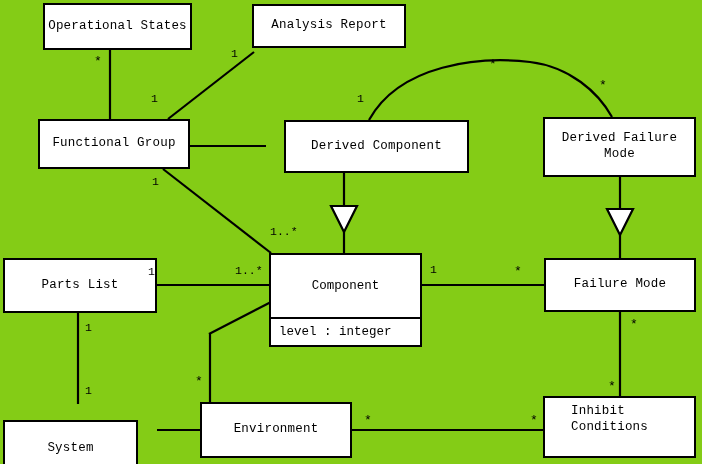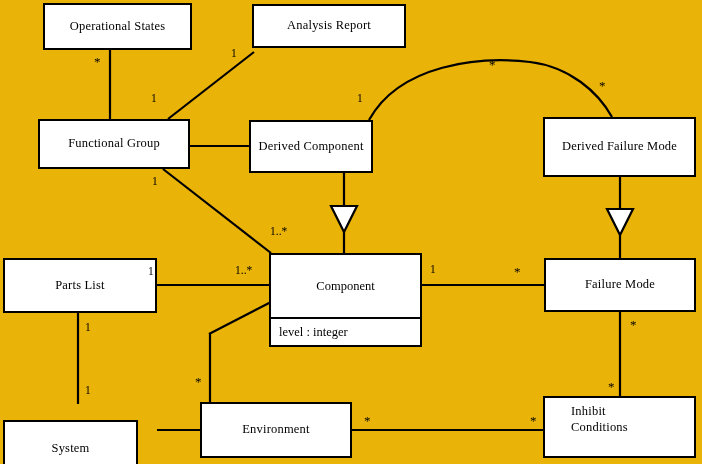--- a/index.html
+++ b/index.html
@@ -4,23 +4,23 @@
 <style>
   html, body {
     margin: 0;
     padding: 0;
     background: #ffffff;
   }
   #canvas {
     position: relative;
     width: 702px;
     height: 464px;
-    background: #eab308;
+    background: #84cc16;
     overflow: hidden;
-    font-family: Liberation Serif, serif;
+    font-family: Liberation Mono, monospace;
   }
   #edges {
     position: absolute;
     left: 0;
     top: 0;
     width: 702px;
     height: 464px;
   }
   .cls {
     position: absolute;
@@ -119,21 +119,21 @@
   </div>
 
   <div class="cls" style="left:252px; top:4px; width:154px; height:44px;">
     <div class="cls-name">Analysis Report</div>
   </div>
 
   <div class="cls" style="left:38px; top:119px; width:152px; height:50px;">
     <div class="cls-name">Functional Group</div>
   </div>
 
-  <div class="cls" style="left:249px; top:120px; width:124px; height:53px;">
+  <div class="cls" style="left:284px; top:120px; width:185px; height:53px;">
     <div class="cls-name">Derived Component</div>
   </div>
 
   <div class="cls" style="left:3px; top:258px; width:154px; height:55px;">
     <div class="cls-name">Parts List</div>
   </div>
 
   <div class="cls" style="left:543px; top:117px; width:153px; height:60px;">
     <div class="cls-name">Derived Failure Mode</div>
   </div>

